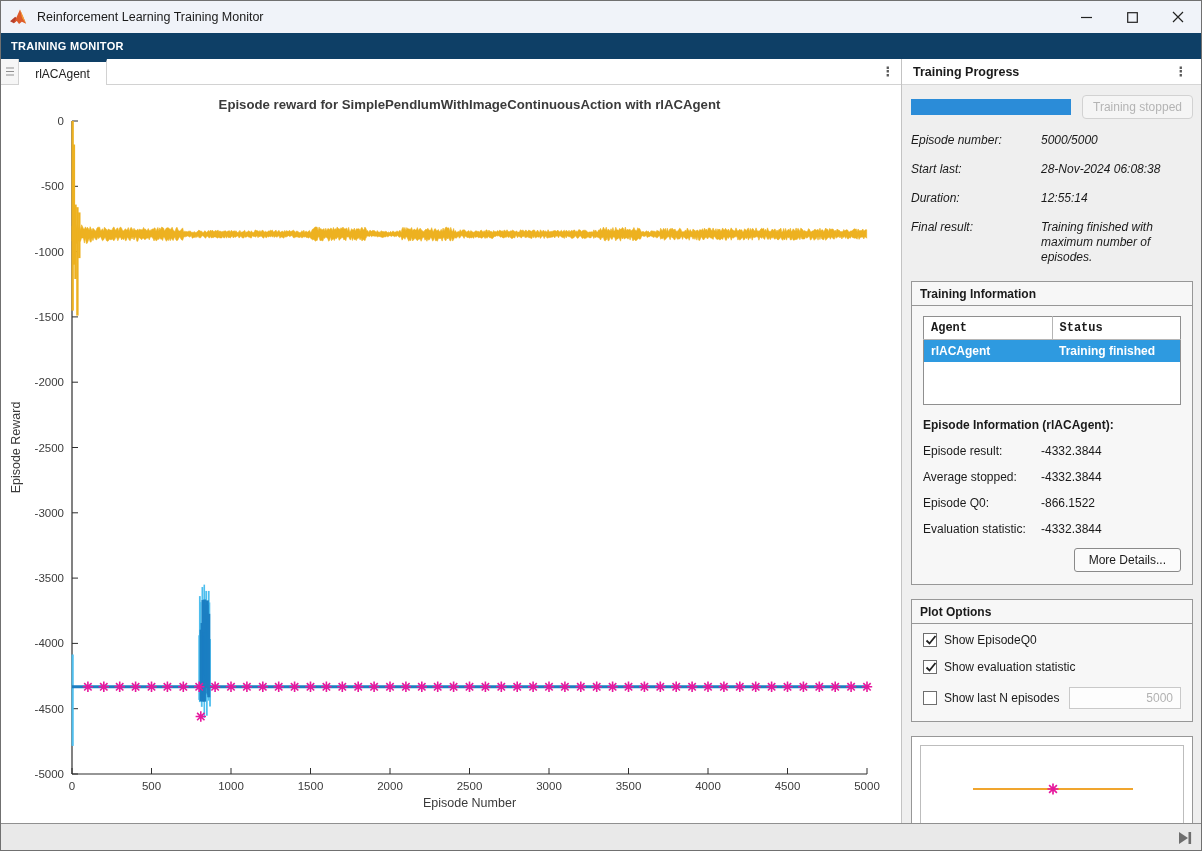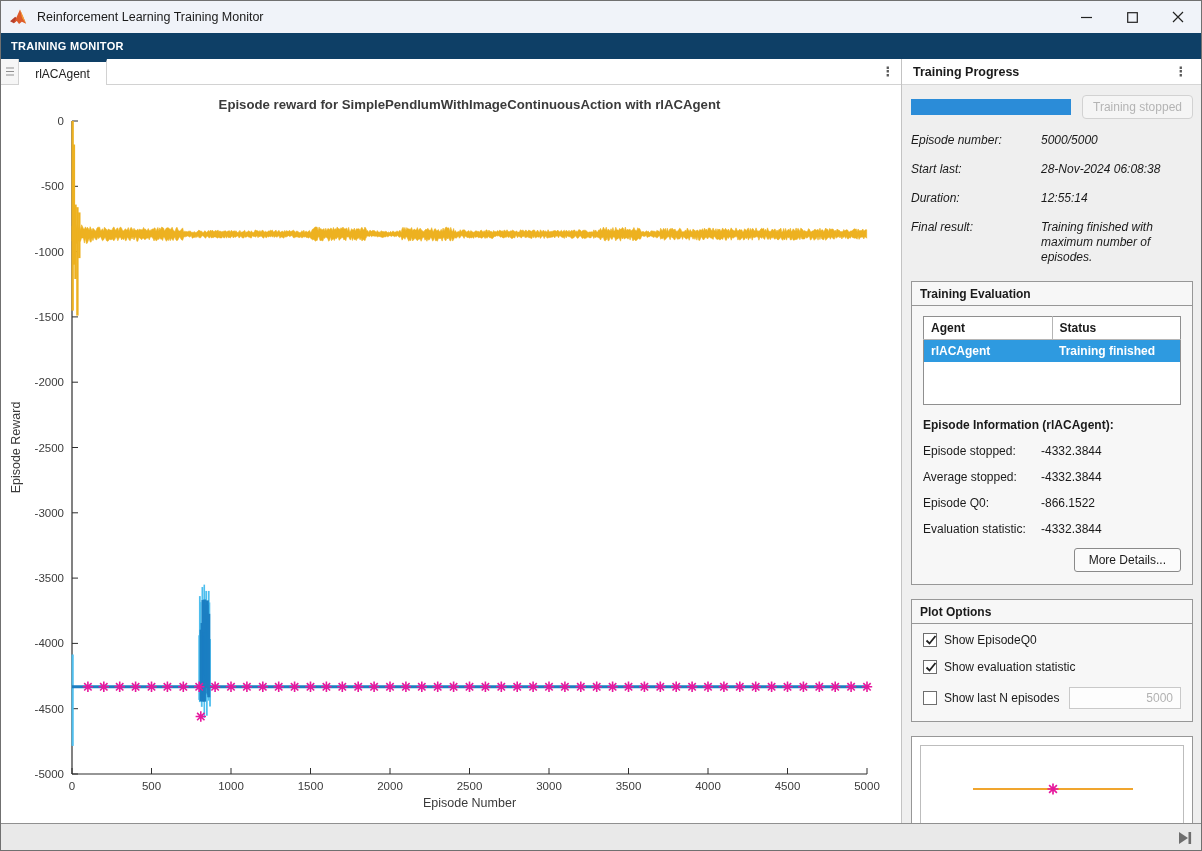--- a/index.html
+++ b/index.html
@@ -44,21 +44,21 @@
 
   .kv { display:flex; margin-top:14px; line-height:1.25;font-style:italic; }
   .kv .k { width:130px; flex:none; }
   .kv .v { flex:1; }
 
   .groupbox { border:1px solid #979797; background:#f7f7f7; margin-top:16px; }
   .group-title { padding:5px 8px 4px 8px; font-weight:bold; border-bottom:1px solid #979797; }
   .group-content { padding:10px 11px 12px 11px; }
 
   table.agents { width:100%; border-collapse:collapse; background:#fff; border:1px solid #8f8f8f; }
-  table.agents th { text-align:left; font-weight:bold; font-size:12px; padding:4px 7px; border-right:1px solid #b5b5b5; border-bottom:1px solid #b5b5b5; background:#fff; }
+  table.agents th { text-align:left; font-weight:bold; font-size:12px; padding:4px 7px; border-right:1px solid #b5b5b5; border-bottom:1px solid #b5b5b5; background:#fff;font-family:Liberation Mono, monospace; }
   table.agents th:last-child { border-right:none; }
   table.agents td { padding:4px 7px; font-size:12px; }
   tr.selected { background:#2e9ae0; color:#fff; font-weight:bold; }
   tr.filler td { height:42px; background:#fff; }
 
   .ep-title { font-weight:bold; margin-top:13px; }
   .kv2 { display:flex; margin-top:12px; }
   .kv2 .k { width:118px; flex:none; }
   .more-row { display:flex; justify-content:flex-end; margin-top:12px; }
   .btn { padding:4px 14px; border:1px solid #8a8a8a; border-radius:3px; background:#fbfbfb; color:#1a1a1a; font-size:12px; }
@@ -310,21 +310,21 @@
         <div class="kv">
           <span class="k">Duration:</span>
           <span class="v">12:55:14</span>
         </div>
         <div class="kv">
           <span class="k">Final result:</span>
           <span class="v" style="width:152px;flex:none;">Training finished with maximum number of episodes.</span>
         </div>
 
         <div class="groupbox">
-          <div class="group-title">Training Evaluation</div>
+          <div class="group-title">Training Information</div>
           <div class="group-content">
             <table class="agents">
               <tbody>
                   <tr>
                 <th style="width:50%">Agent</th>
                 <th>Status</th>
               </tr>
               <tr class="selected">
                 <td>rlACAgent</td>
                 <td>Training finished</td>
@@ -332,21 +332,21 @@
               <tr class="filler">
                     <td></td>
                     <td></td>
                   </tr>
             </tbody>
               </table>
 
             <div class="ep-title">Episode Information (rlACAgent):</div>
 
             <div class="kv2">
-              <span class="k">Episode stopped:</span>
+              <span class="k">Episode result:</span>
               <span class="v">-4332.3844</span>
             </div>
             <div class="kv2">
               <span class="k">Average stopped:</span>
               <span class="v">-4332.3844</span>
             </div>
             <div class="kv2">
               <span class="k">Episode Q0:</span>
               <span class="v">-866.1522</span>
             </div>

